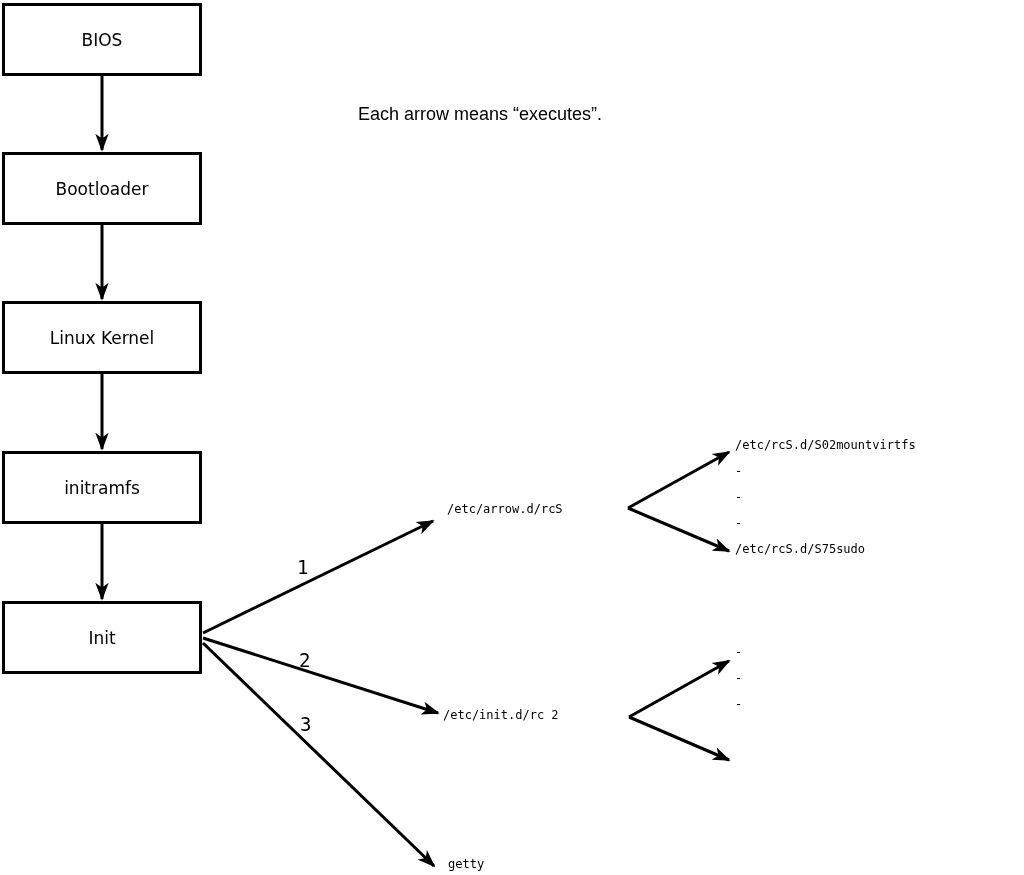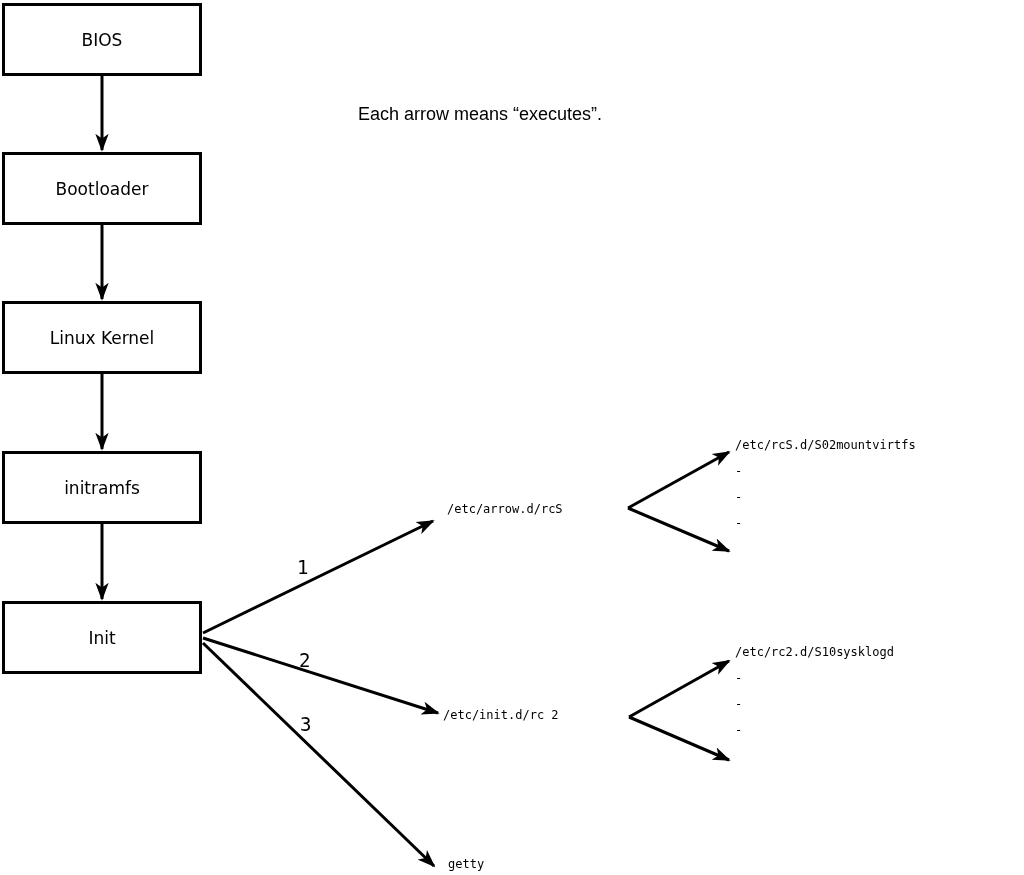--- a/index.html
+++ b/index.html
@@ -127,22 +127,22 @@
 
   <div class="mono branch-target" style="left:447px; top:497px">/etc/arrow.d/rcS</div>
   <div class="mono branch-target" style="left:443px; top:703px">/etc/init.d/rc 2</div>
   <div class="mono branch-target" style="left:448px; top:852px">getty</div>
 
   <div class="fan-block" style="top:432px">
     <div class="mono fan-line">/etc/rcS.d/S02mountvirtfs</div>
     <div class="mono fan-line">-</div>
     <div class="mono fan-line">-</div>
     <div class="mono fan-line">-</div>
+    <div class="mono fan-line">/etc/rcS.d/S75sudo</div>
   </div>
 
   <div class="fan-block" style="top:639px">
-    <div class="mono fan-line">/etc/rc2.d/S10sysklogd</div>
     <div class="mono fan-line">-</div>
     <div class="mono fan-line">-</div>
     <div class="mono fan-line">-</div>
   </div>
 
 </div>
 
 </body></html>

